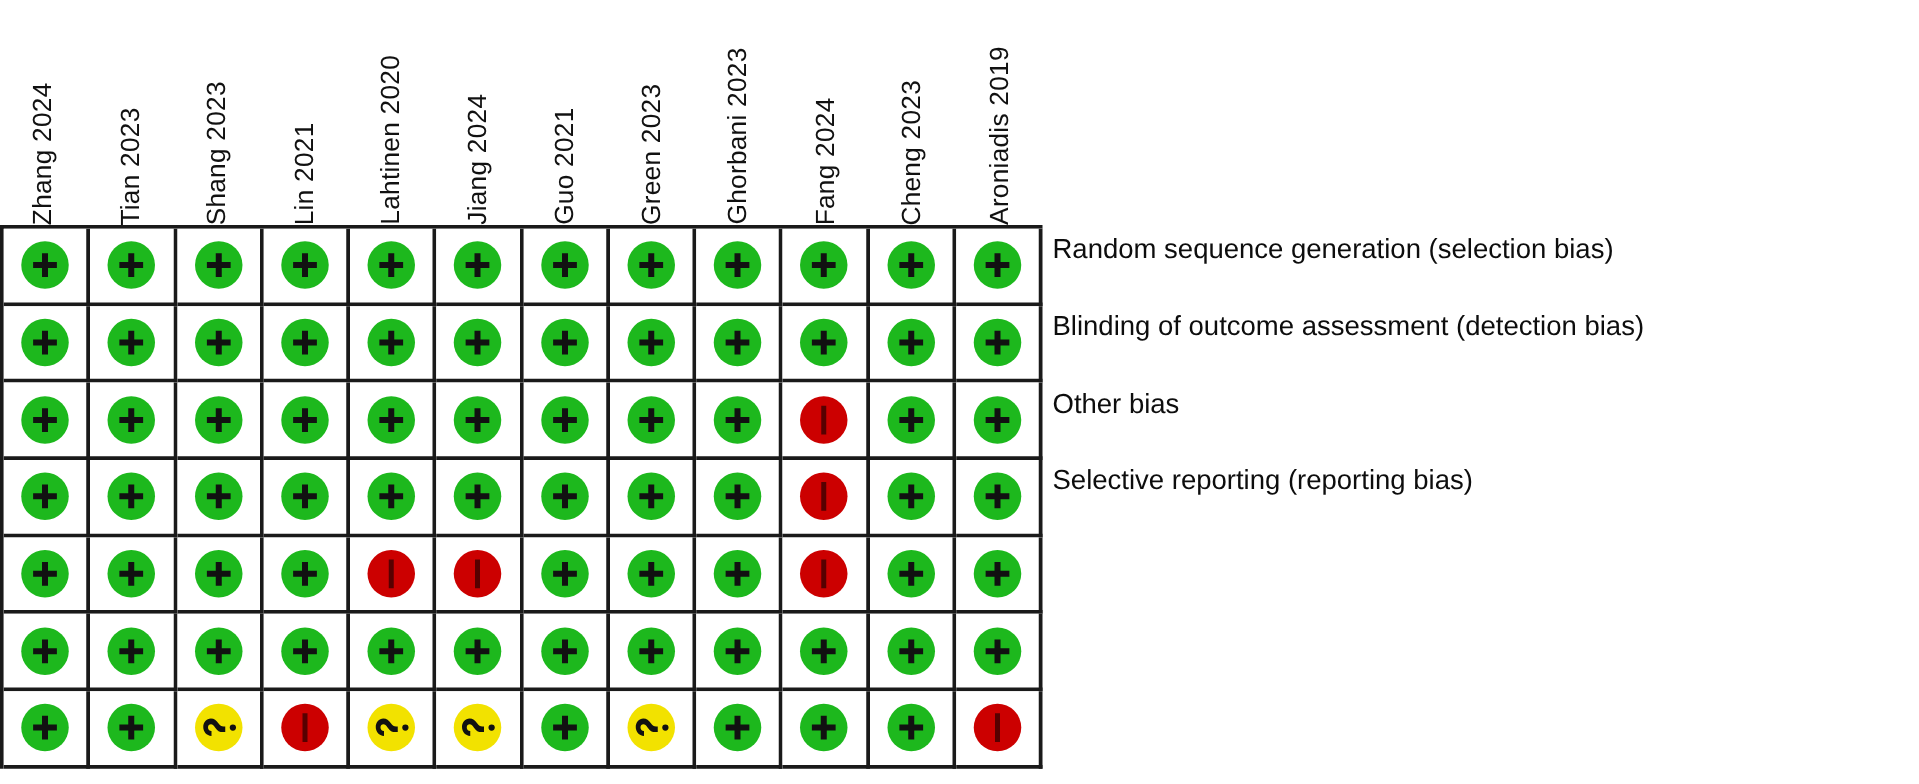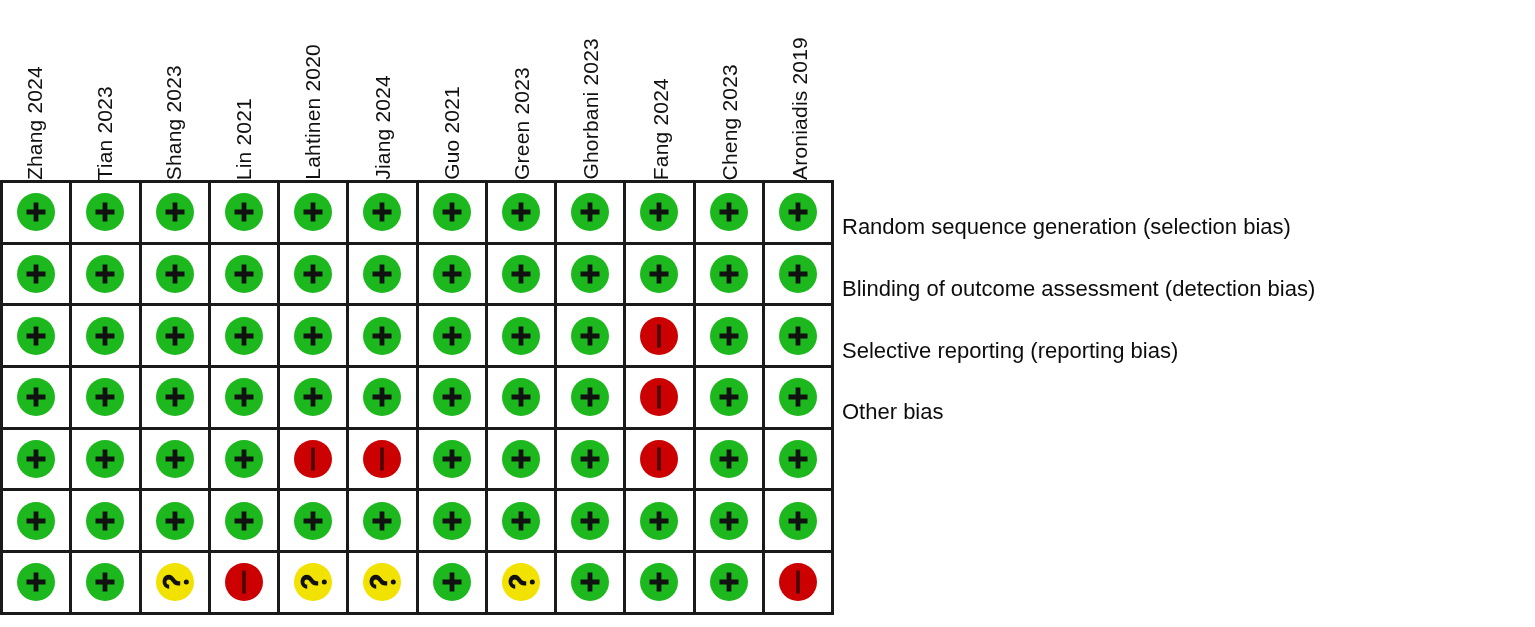--- a/index.html
+++ b/index.html
@@ -88,21 +88,21 @@
     align-items: center;
     justify-content: center;
     position: relative;
   }
   .token svg { display: block; }
 
   
   #row-labels {
     position: absolute;
     left: 842px;
-    top: 196px;
+    top: 168px;
     width: 693px;
   }
   .row-label {
     height: 61.7px;
     display: flex;
     align-items: center;
     font-size: 22px;
     line-height: 1.15;
     white-space: nowrap;
     color: #0d0d0d;
@@ -766,17 +766,17 @@
               <path d="M17.0 7.5 h4.0 v23.0 h-4.0 z" fill="#4a0000" opacity="0.9"></path>
             </svg>
           </span>
         </div>
       </div>
     </div>
 
   <div id="row-labels">
       <div class="row-label">Random sequence generation (selection bias)</div>
       <div class="row-label">Blinding of outcome assessment (detection bias)</div>
+      <div class="row-label">Other bias</div>
       <div class="row-label">Selective reporting (reporting bias)</div>
-      <div class="row-label">Other bias</div>
     </div>
 
 </div>
 
 </body></html>

